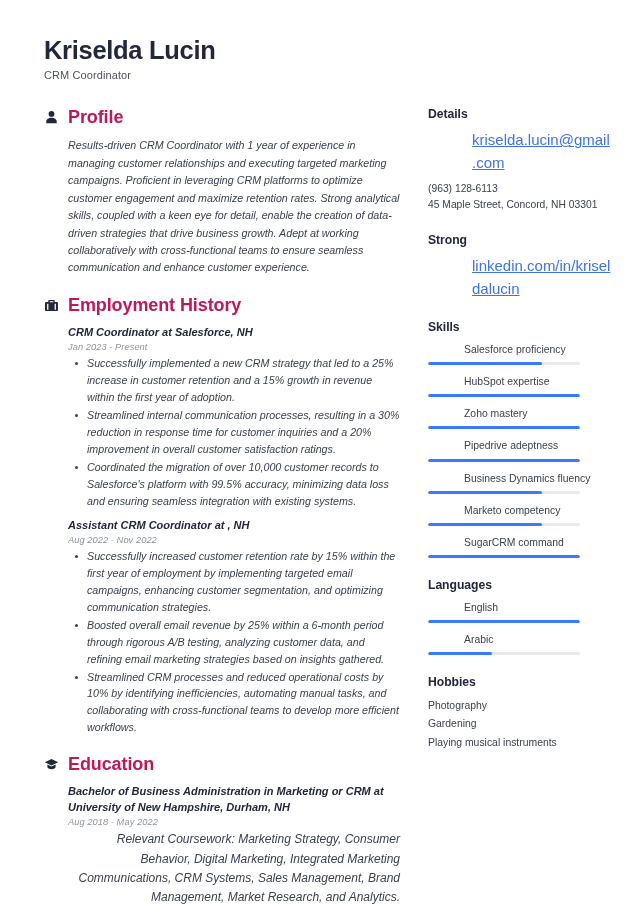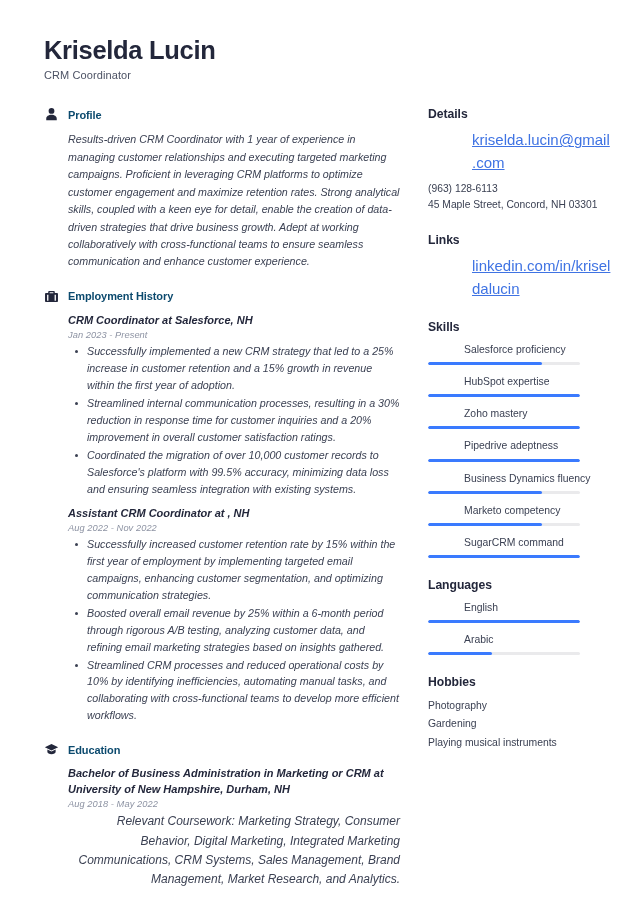--- a/index.html
+++ b/index.html
@@ -73,23 +73,23 @@
   .section-icon {
     width: 15px;
     height: 15px;
     display: block;
     flex: 0 0 15px;
     color: #23273b;
   }
   .section-icon svg { width: 15px; height: 15px; display: block; fill: #23273b; }
 
   .section-title {
-    font-size: 11px;
+    font-size: 18px;
     font-weight: 700;
-    color: #0c4a6e;
+    color: #be185d;
     letter-spacing: -0.1px;
   }
 
   .section-body { padding-left: 24px; font-style: italic; }
 
   .paragraph {
     font-size: 10.7px;
     line-height: 1.63;
     color: #3b4153;
   }
@@ -297,21 +297,21 @@
     <div class="col-side">
 
       <div class="side-block">
         <div class="side-title">Details</div>
         <a class="side-link">kriselda.lucin@gmail.com</a>
         <div class="side-text">(963) 128-6113</div>
         <div class="side-text">45 Maple Street, Concord, NH 03301</div>
       </div>
 
       <div class="side-block">
-        <div class="side-title">Links</div>
+        <div class="side-title">Strong</div>
         <a class="side-link">linkedin.com/in/kriseldalucin</a>
       </div>
 
       <div class="side-block">
         <div class="side-title">Skills</div>
 
         <div class="rated-item">
           <div class="rated-label">Salesforce proficiency</div>
           <div class="rated-track">
             <div class="rated-fill" style="width: 75%;"></div>

